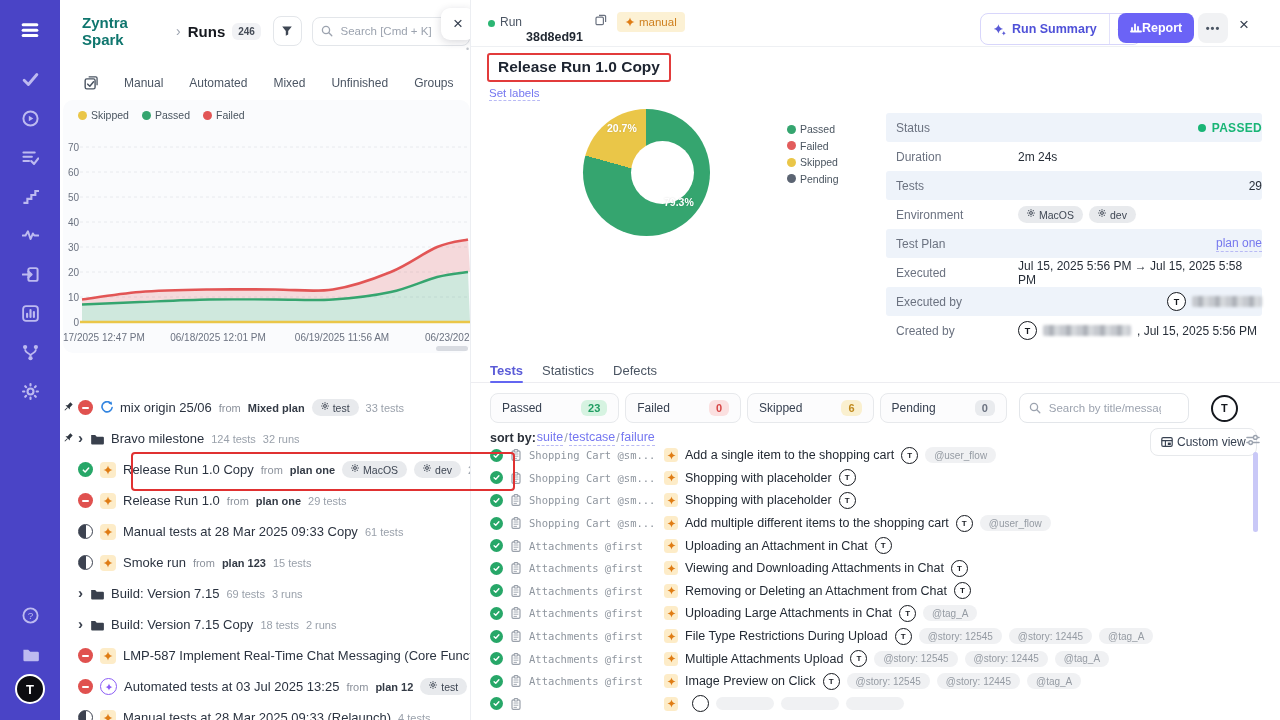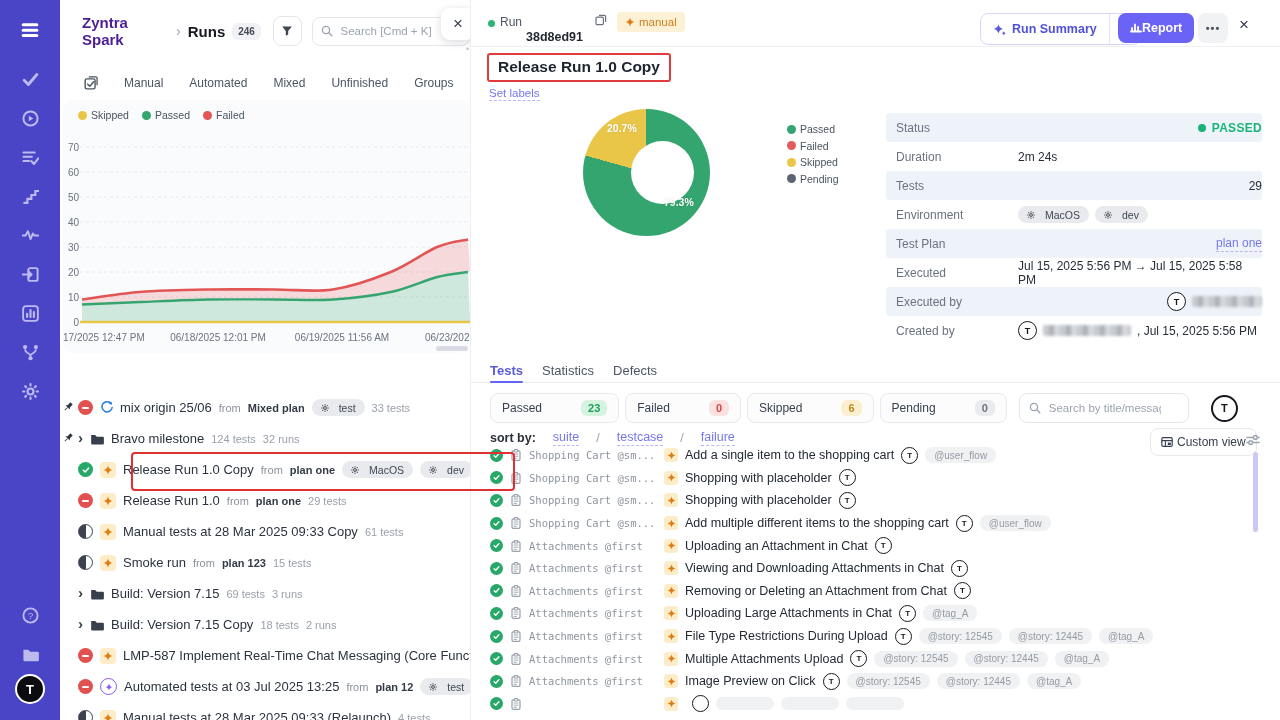--- a/index.html
+++ b/index.html
@@ -8,21 +8,21 @@
   
   .sidebar{position:absolute;left:0;top:0;width:60px;height:720px;background:#4a44c6;display:flex;flex-direction:column;align-items:center;}
   .sb-icon{width:60px;height:39px;display:flex;align-items:center;justify-content:center;color:#c0bdf1;cursor:pointer;}
   .sb-icon.first{height:60px;color:#fff;}
   .sb-spacer{flex:1;}
   .sb-avatar{width:26px;height:26px;border-radius:50%;background:#0c0c10;color:#fff;font-weight:bold;font-size:13px;
              display:flex;align-items:center;justify-content:center;margin-bottom:16px;border:2px solid #fff;}
   
   .left-panel{position:absolute;left:60px;top:0;width:410px;height:720px;background:#fff;overflow:hidden;border-right:1px solid #eceef2;}
   .lp-header{position:absolute;left:0;top:14px;width:410px;height:34px;display:flex;align-items:center;}
-  .crumb-project{margin-left:22px;font-size:15px;font-weight:600;color:#4c1d95;}
+  .crumb-project{margin-left:22px;font-size:15px;font-weight:600;color:#0f766e;}
   .crumb-sep{margin:0 7px;color:#9ca3af;font-size:14px;}
   .crumb-section{font-size:15px;font-weight:700;color:#15181e;}
   .crumb-count{margin-left:7px;background:#f1f2f5;color:#454c57;font-size:10px;font-weight:700;border-radius:6px;padding:3px 6px;}
   .filter-btn{margin-left:12px;width:28px;height:28px;border:1px solid #e3e6ea;border-radius:8px;background:#fff;display:flex;align-items:center;justify-content:center;cursor:pointer;}
   .lp-search{margin-left:10px;width:148px;height:27px;border:1px solid #e3e6ea;border-radius:8px;display:flex;align-items:center;padding:0 8px;gap:6px;background:#fff;}
   .lp-search input{border:0;outline:0;width:110px;font-size:11.5px;color:#374151;font-family:"Liberation Sans",sans-serif;background:transparent;}
   .lp-search input::placeholder{color:#9ca3af;}
   .panel-close{position:absolute;left:381px;top:8px;width:34px;height:32px;background:#fff;border-radius:9px;
                box-shadow:0 2px 8px rgba(40,40,60,.18);display:flex;align-items:center;justify-content:center;
                font-size:17px;color:#374151;cursor:pointer;z-index:5;}
@@ -39,21 +39,21 @@
   .xlabel{position:absolute;top:232px;font-size:10px;color:#6b7280;white-space:nowrap;}
   .lp-chart svg{position:absolute;left:17px;top:35px;}
   .lp-hscroll{position:absolute;right:2px;bottom:2px;width:32px;height:5px;background:#d8dbe1;border-radius:3px;}
   
   .runs-list{position:absolute;left:0;top:392px;width:410px;}
   .run-row{position:relative;height:31px;display:flex;align-items:center;padding-left:18px;gap:7px;cursor:pointer;white-space:nowrap;overflow:visible;}
   .run-pin{position:absolute;left:2px;top:9px;color:#2f3640;}
   .run-name{font-size:13px;color:#2b3340;}
   .run-from{font-size:11px;color:#8b919b;}
   .run-plan{font-size:11px;font-weight:700;color:#343b46;}
-  .env-pill{display:flex;align-items:center;gap:10px;background:#e8eaed;border-radius:10px;padding:2.5px 9px;font-size:10.5px;color:#3f4754;font-weight:500;}
+  .env-pill{display:flex;gap:4px;background:#e8eaed;border-radius:10px;padding:2.5px 9px;font-size:10.5px;color:#3f4754;font-weight:500;}
   .run-meta{font-size:11px;color:#9aa1ab;}
   .chev{font-size:15px;font-weight:700;color:#39404d;line-height:1;margin-top:-2px;}
   .st-blocked{width:15px;height:15px;border-radius:50%;background:#e0514f;display:flex;align-items:center;justify-content:center;flex:none;}
   .st-blocked i{display:block;width:7px;height:2px;background:#fff;border-radius:1px;}
   .st-passed{width:15px;height:15px;border-radius:50%;background:#27a768;display:flex;align-items:center;justify-content:center;flex:none;}
   .st-partial{width:13px;height:13px;border-radius:50%;border:1.5px solid #3c4250;background:linear-gradient(90deg,#3c4250 0 50%,#fff 50% 100%);flex:none;}
   .ic-manual{width:16px;height:16px;border-radius:4px;background:#fdecc8;color:#df7c14;display:flex;align-items:center;justify-content:center;flex:none;}
   .ic-auto{width:15px;height:15px;border-radius:50%;border:1.5px solid #8b5cf6;color:#8b5cf6;display:flex;align-items:center;justify-content:center;flex:none;}
   .ic-refresh{color:#3385e0;display:flex;flex:none;}
   .ic-folder{color:#39404d;display:flex;flex:none;}
@@ -108,21 +108,21 @@
   .rp-tab.active::after{content:"";position:absolute;left:0;right:0;bottom:-1px;height:2.5px;background:#6366f1;border-radius:2px;}
   .filters{position:absolute;left:19px;top:393px;display:flex;align-items:center;gap:6px;}
   .filter-pill{height:28px;display:flex;align-items:center;gap:8px;border:1px solid #e7e9ec;background:#fcfcfd;border-radius:8px;
                padding:0 11px;font-size:12px;color:#374151;cursor:pointer;}
   .count-badge{font-size:11px;font-weight:700;border-radius:6px;padding:2px 7px;margin-left:31px;}
   .tests-search{height:28px;width:150px;border:1px solid #e3e6ea;border-radius:8px;display:flex;align-items:center;gap:6px;padding:0 9px;margin-left:6px;background:#fff;}
   .tests-search input{border:0;outline:0;width:112px;font-size:11.5px;color:#374151;font-family:"Liberation Sans",sans-serif;background:transparent;}
   .tests-search input::placeholder{color:#9ca3af;}
   .avatar-filter{width:23px;height:23px;border-radius:50%;border:2px solid #15181e;background:#fff;color:#15181e;font-size:11px;
                  font-weight:800;display:flex;align-items:center;justify-content:center;margin-left:16px;cursor:pointer;}
-  .sort-row{position:absolute;left:19px;top:430px;display:flex;align-items:center;gap:17px;font-size:12.5px;}
+  .sort-row{position:absolute;left:19px;top:430px;display:flex;align-items:center;gap:1px;font-size:12.5px;}
   .sort-prefix{font-weight:600;color:#2a3039;}
   .sort-link{color:#7577f0;border-bottom:1px dashed #b9baf5;padding-bottom:1px;cursor:pointer;}
   .sort-sep{color:#9ca3af;}
   .custom-view{position:absolute;left:679px;top:428px;height:26px;display:flex;align-items:center;gap:4px;border:1px solid #e7e9ec;
                border-radius:8px;background:#fff;padding:0 10px;font-size:12px;color:#374151;cursor:pointer;}
   .sliders-icon{position:absolute;left:775px;top:433px;color:#9ca3af;cursor:pointer;}
   
   .tests-list{position:absolute;left:0;top:444px;width:790px;}
   .test-row{height:22.6px;display:flex;align-items:center;padding-left:19px;gap:7px;white-space:nowrap;cursor:pointer;}
   .t-suite{width:128px;flex:none;font-family:"DejaVu Sans Mono",monospace;font-size:10.5px;color:#8e959e;overflow:hidden;}

